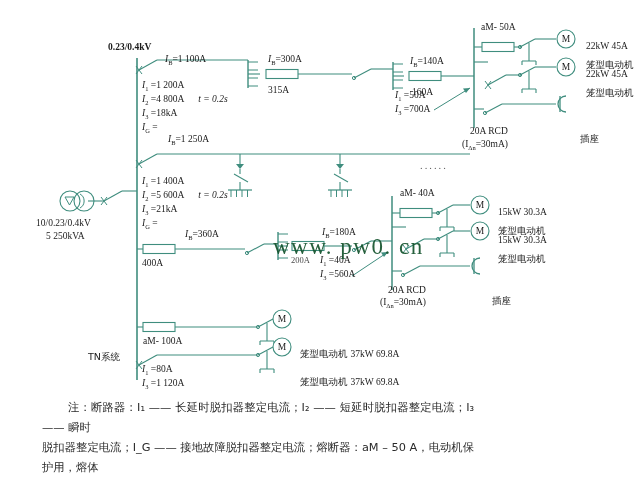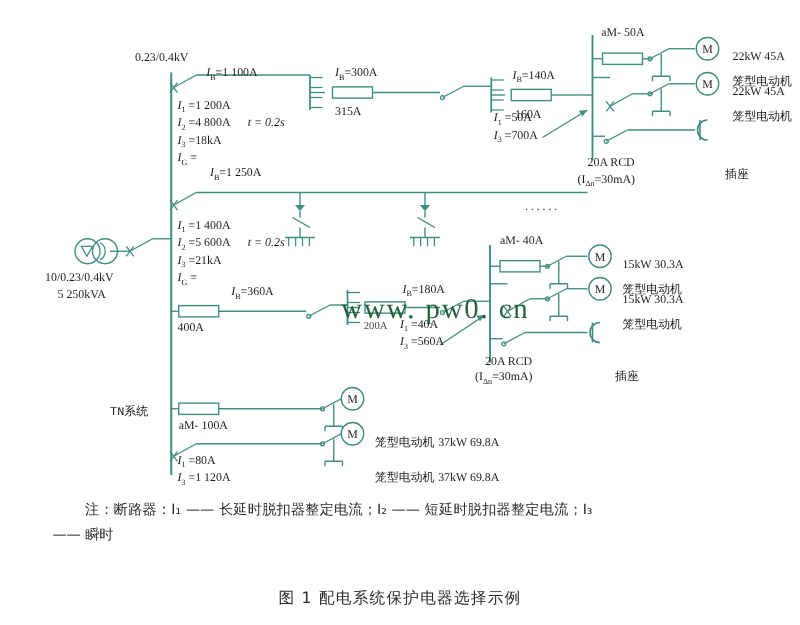--- a/index.html
+++ b/index.html
@@ -204,21 +204,21 @@
       <use href="#g-motor" x="282" y="319"></use>
 
       <use href="#g-cb" x="148" y="365"></use>
       <line x1="157" y1="355" x2="258" y2="355" stroke="#3f8d7e" stroke-width="1.1"></line>
       <use href="#g-contactor" x="265" y="355"></use>
       <line x1="273" y1="347" x2="290" y2="347" stroke="#3f8d7e" stroke-width="1.1"></line>
       <use href="#g-motor" x="282" y="347"></use>
     </g>
   </svg>
 
-  <div class="lbl t9" style="left:108px;top:42px;">0.23/0.4kV</div>
+  <div class="lbl t9" style="left:108px;top:42px;font-weight:bold;">0.23/0.4kV</div>
 
   <div class="lbl t9" style="left:165px;top:54px;">
     <i class="it">I</i><sub>B</sub><span>=1 100A</span></div>
 
   <div class="lbl t9" style="left:142px;top:80px;">
     <i class="it">I</i><sub>1</sub> <span>=1 200A</span></div>
   <div class="lbl t9" style="left:142px;top:94px;">
     <i class="it">I</i><sub>2</sub> <span>=4 800A</span>
     <span style="margin-left:12px;"><i class="it">t = 0.2s</i></span></div>
   <div class="lbl t9" style="left:142px;top:108px;">
@@ -294,23 +294,23 @@
 
   <div class="lbl t9 cjk" style="left:300px;top:313px;">
     <span>笼型电动机</span>
     <span style="font-family:'Liberation Serif',serif;">37kW  69.8A</span></div>
   <div class="lbl t9 cjk" style="left:300px;top:341px;">
     <span>笼型电动机</span>
     <span style="font-family:'Liberation Serif',serif;">37kW  69.8A</span></div>
 
   <div class="lbl t9" style="left:36px;top:218px;">10/0.23/0.4kV</div>
   <div class="lbl t9" style="left:46px;top:231px;">5 250kVA</div>
-  <div class="lbl t9 cjk" style="left:88px;top:288px;font-family:Liberation Mono, monospace;">TN系统</div>
+  <div class="lbl t9 cjk" style="left:88px;top:316px;">TN系统</div>
 
   <div class="wm">www. pw0. cn</div>
 
   <div class="notes">
     <p class="first">注：断路器：I₁ —— 长延时脱扣器整定电流；I₂ —— 短延时脱扣器整定电流；I₃ —— 瞬时</p>
+    <p>脱扣器整定电流；I_G —— 接地故障脱扣器整定电流；熔断器：aM – 50 A，电动机保护用，熔体</p>
   </div>
 
-  <div class="caption">图 1   配电系统保护电器选择示例</div>
 
 </div>
 
 </body></html>

